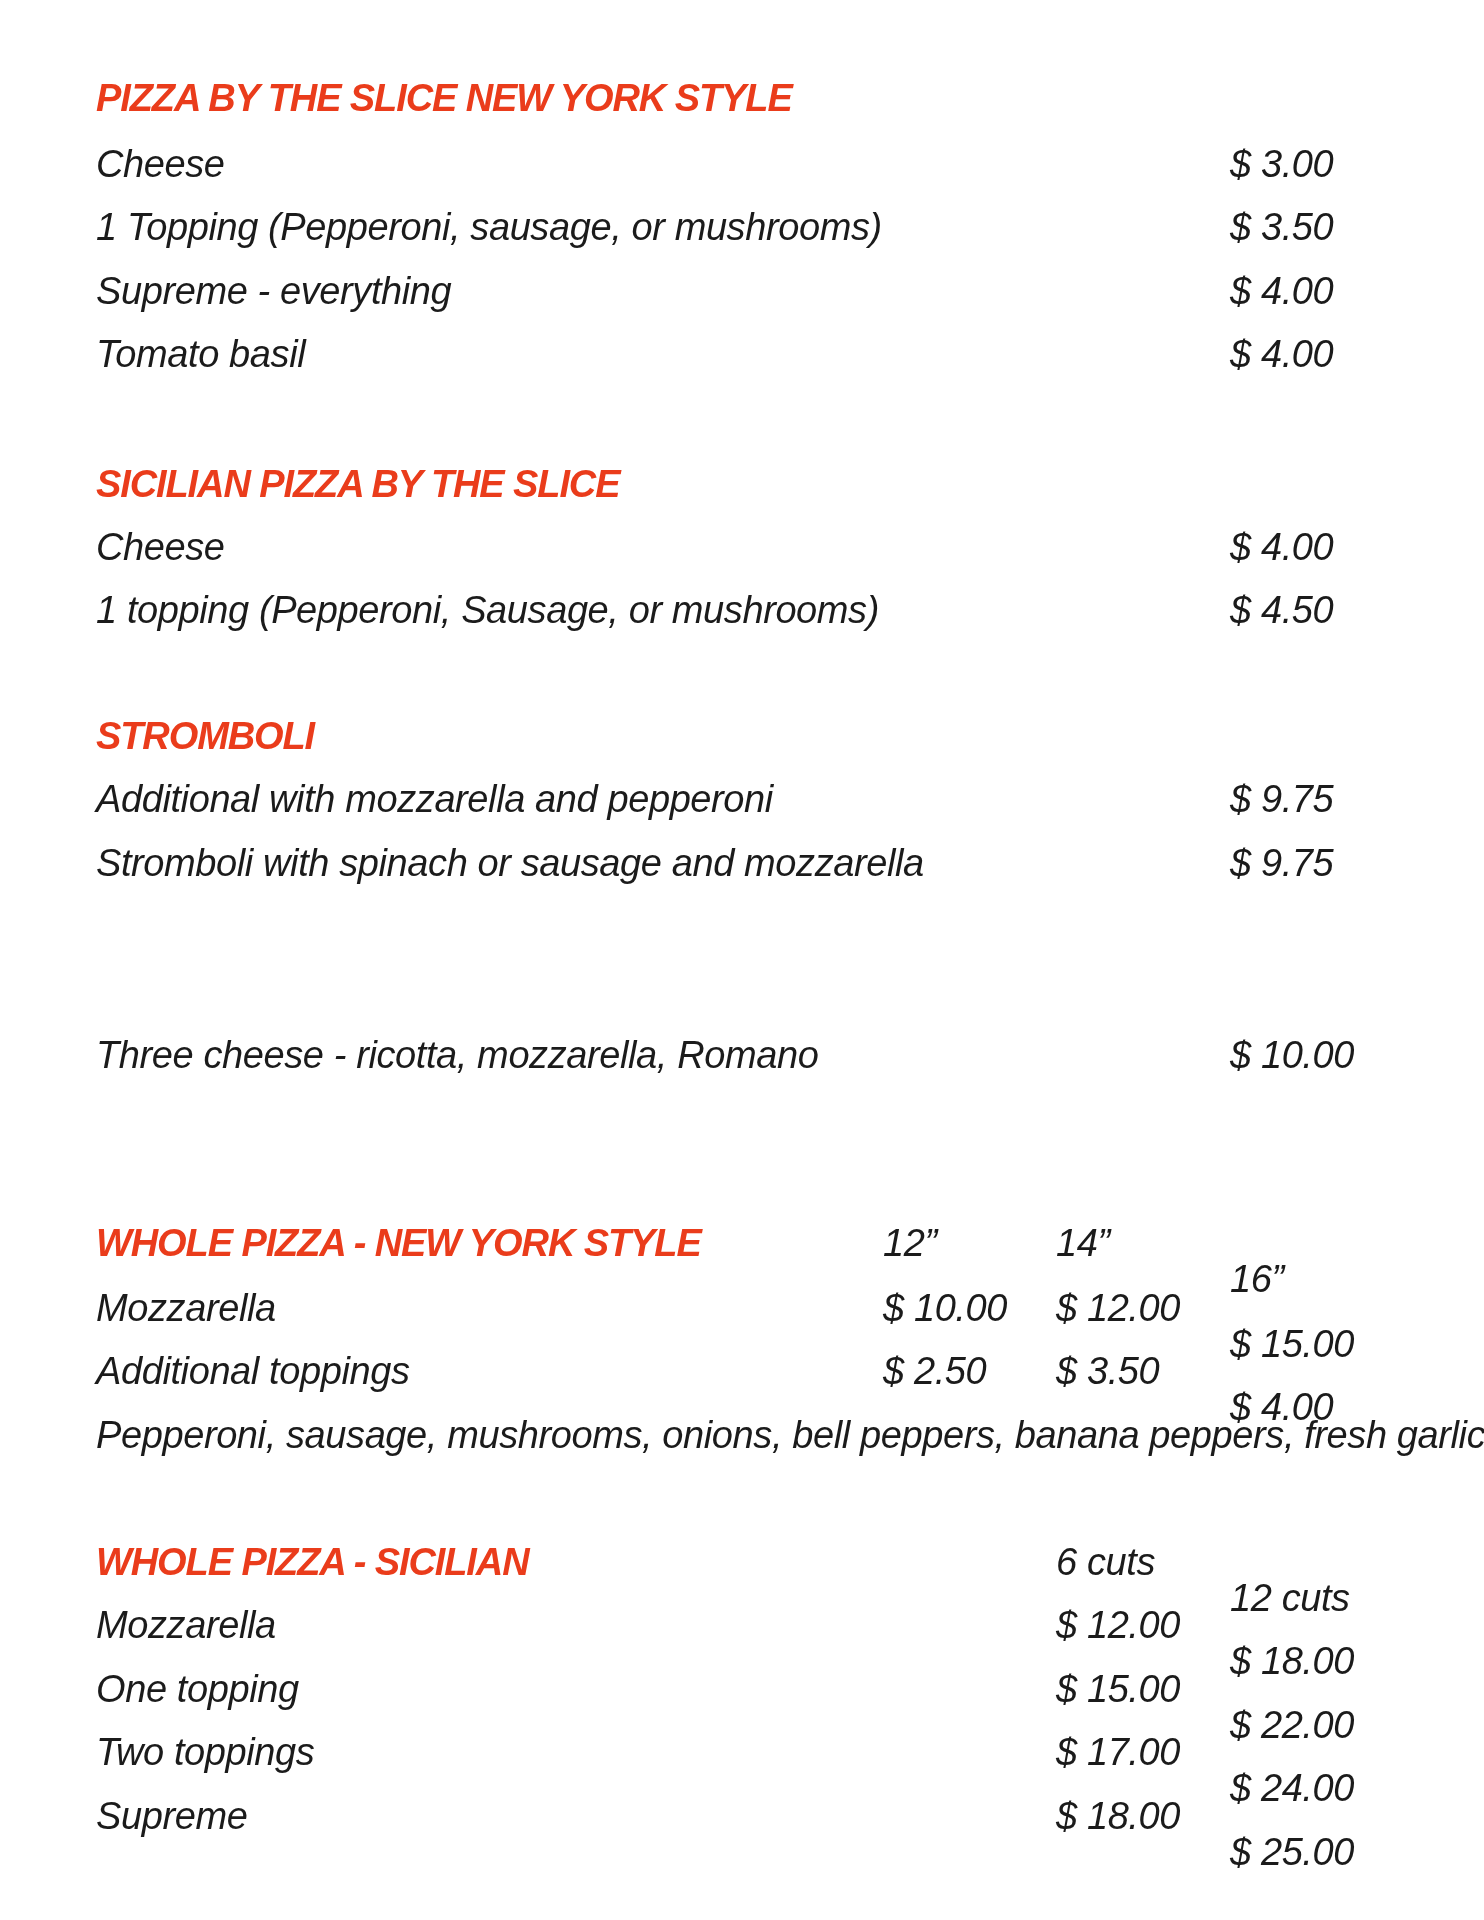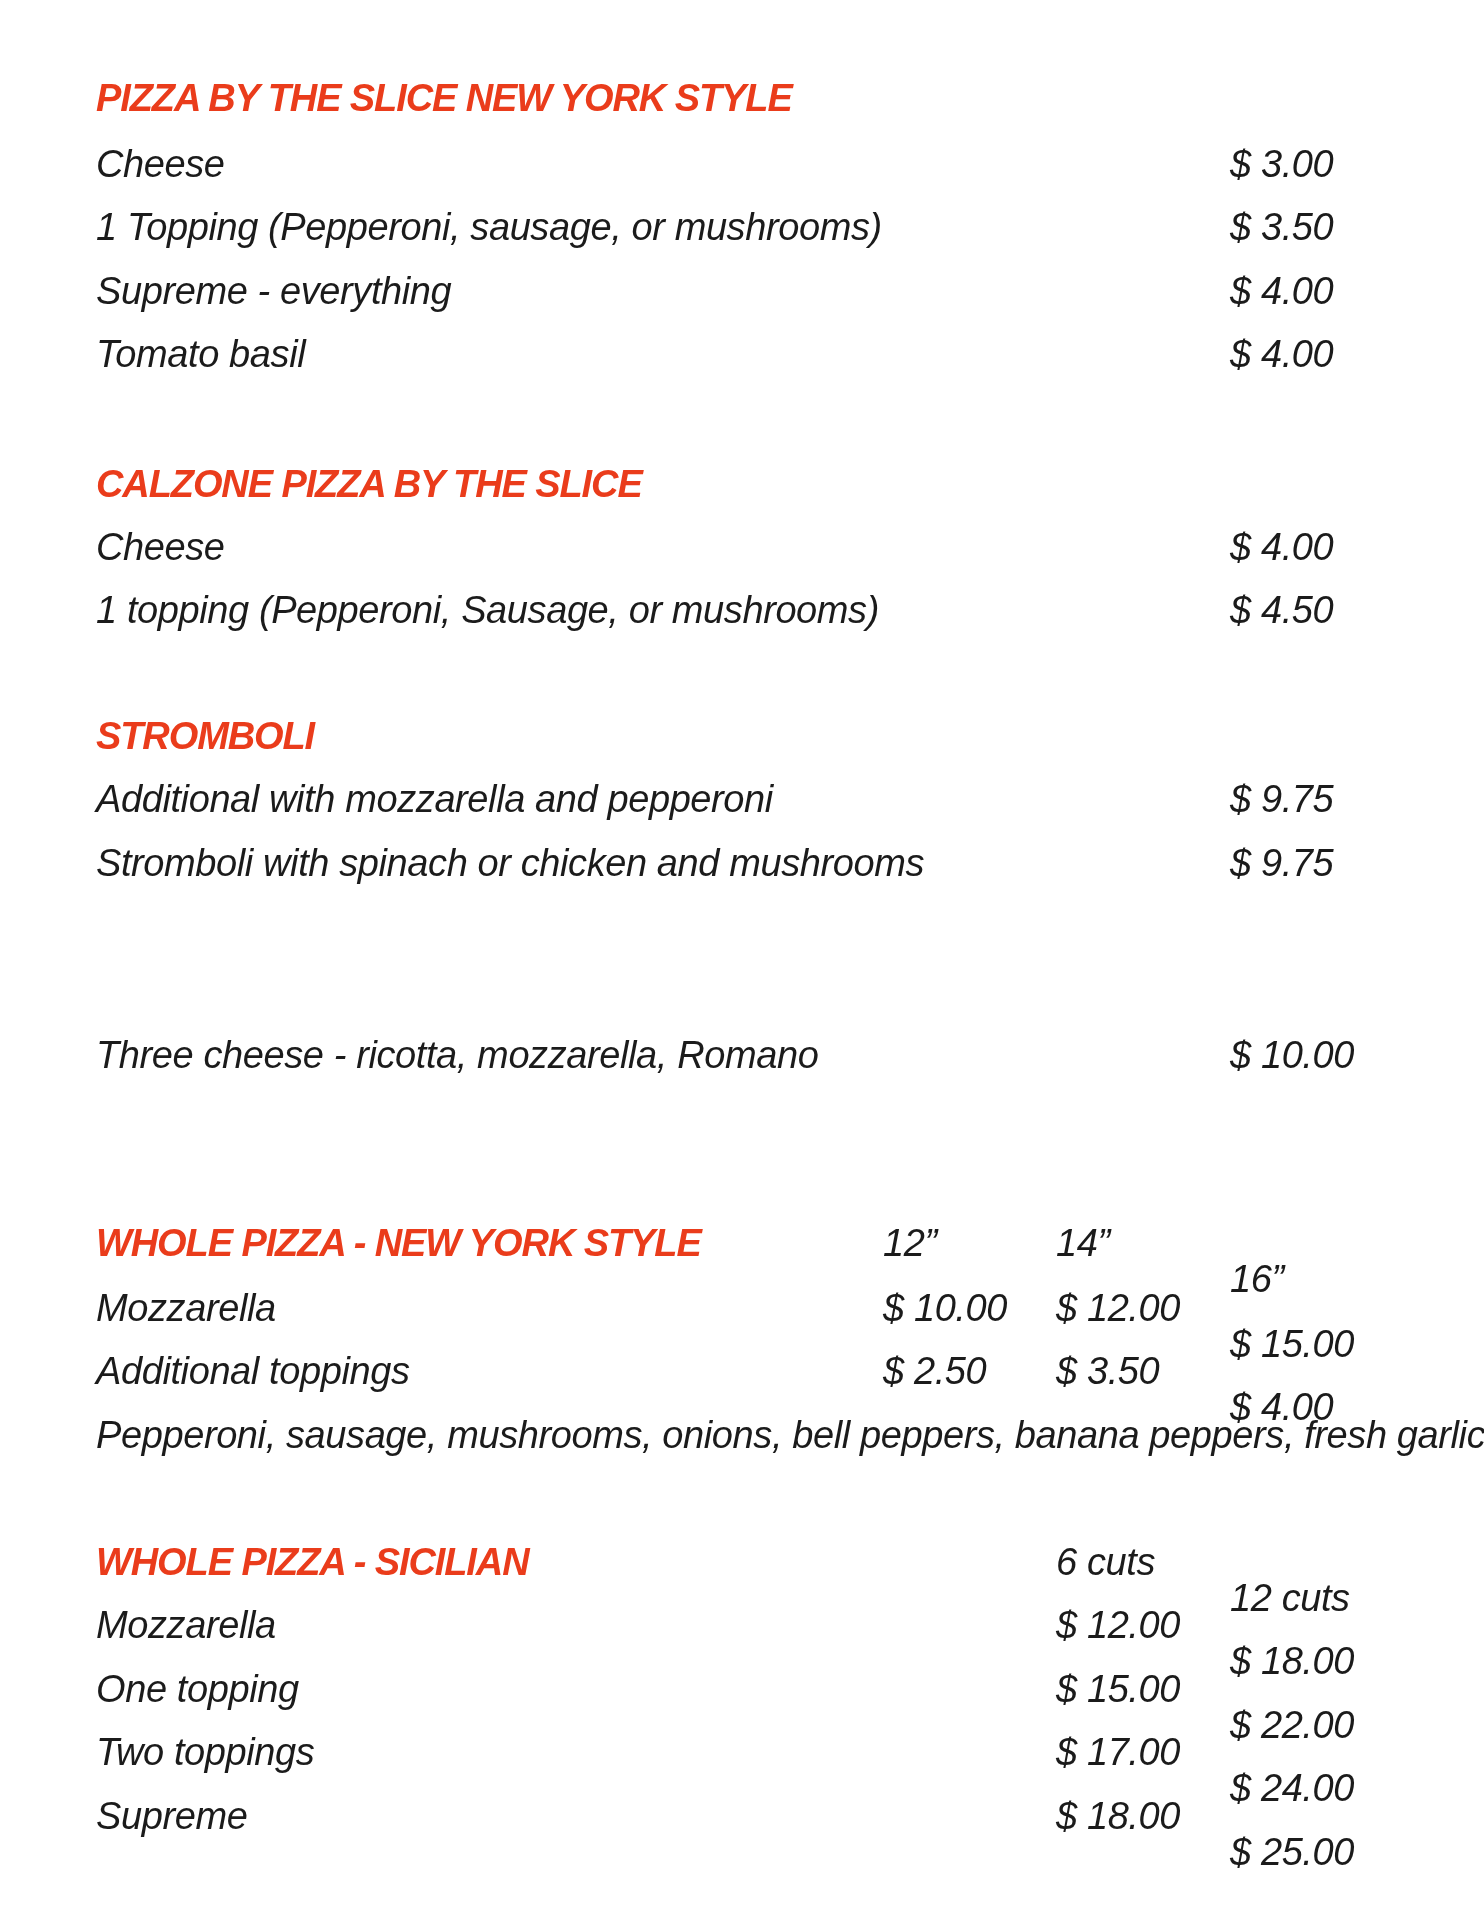--- a/index.html
+++ b/index.html
@@ -43,40 +43,40 @@
   <div class="row" style="top:271px">
     <span class="name">Supreme - everything</span>
     <span class="price pc-single">$ 4.00</span>
   </div>
   <div class="row" style="top:334px">
     <span class="name">Tomato basil</span>
     <span class="price pc-single">$ 4.00</span>
   </div>
 
   <div class="row" style="top:464px">
-    <span class="name heading">CALZONE PIZZA BY THE SLICE</span>
+    <span class="name heading">SICILIAN PIZZA BY THE SLICE</span>
   </div>
   <div class="row" style="top:527px">
     <span class="name">Cheese</span>
     <span class="price pc-single">$ 4.00</span>
   </div>
   <div class="row" style="top:590px">
     <span class="name">1 topping (Pepperoni, Sausage, or mushrooms)</span>
     <span class="price pc-single">$ 4.50</span>
   </div>
 
   <div class="row" style="top:716px">
     <span class="name heading">STROMBOLI</span>
   </div>
   <div class="row" style="top:779px">
     <span class="name">Additional with mozzarella and pepperoni</span>
     <span class="price pc-single">$ 9.75</span>
   </div>
   <div class="row" style="top:843px">
-    <span class="name">Stromboli with spinach or chicken and mushrooms</span>
+    <span class="name">Stromboli with spinach or sausage and mozzarella</span>
     <span class="price pc-single">$ 9.75</span>
   </div>
 
   <div class="row" style="top:1035px">
     <span class="name">Three cheese - ricotta, mozzarella, Romano</span>
     <span class="price pc-single">$ 10.00</span>
   </div>
 
   <div class="row" style="top:1223px">
     <span class="name heading">WHOLE PIZZA - NEW YORK STYLE</span>

